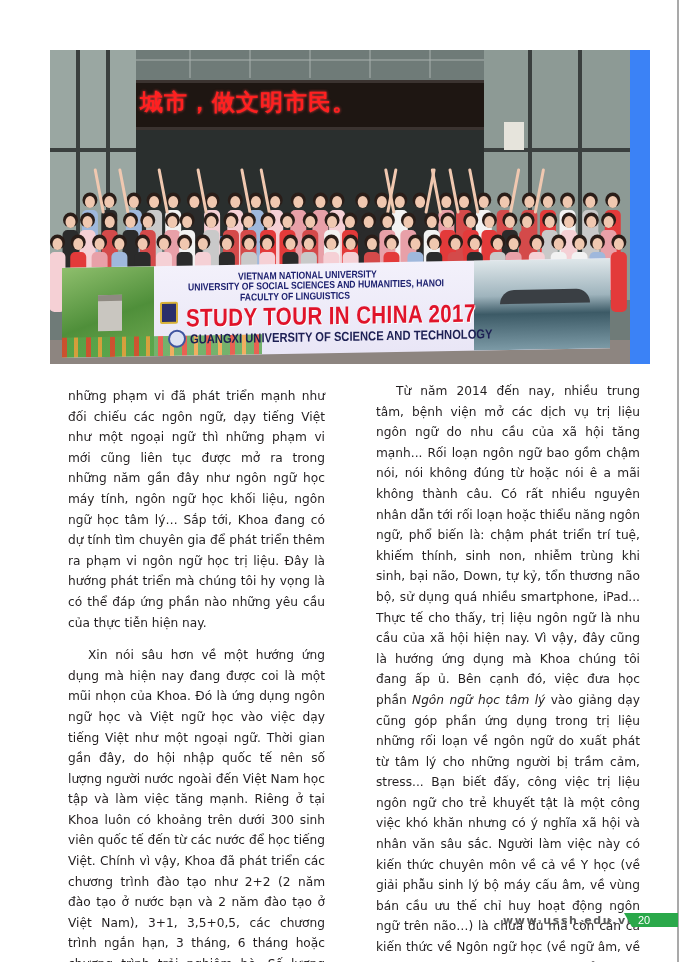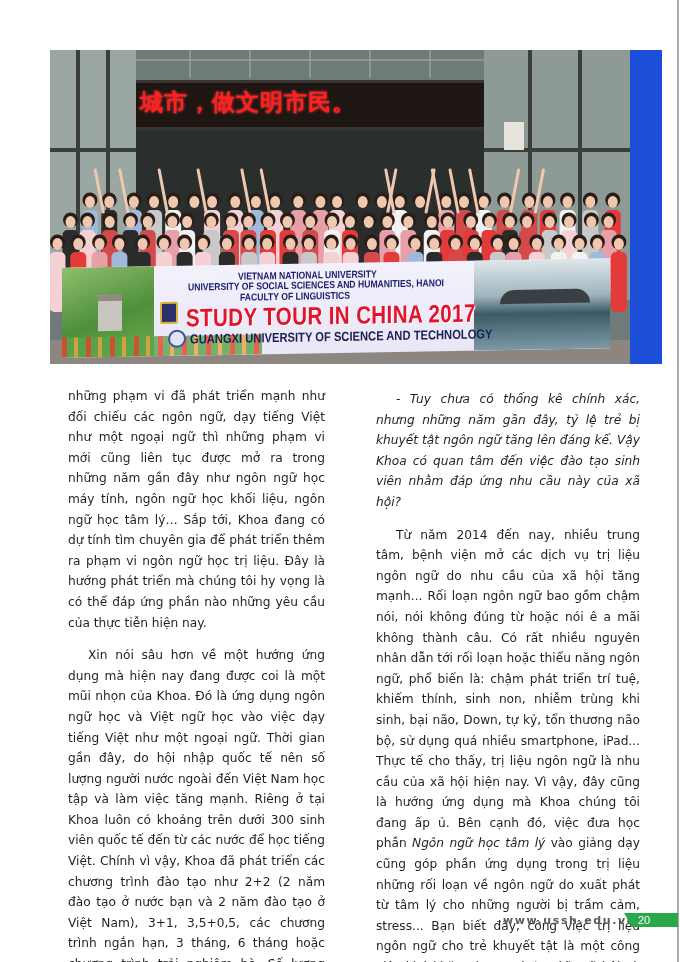--- a/index.html
+++ b/index.html
@@ -2,21 +2,21 @@
 <html><head>
 <meta charset="utf-8">
 <style>
   html, body { margin: 0; padding: 0; background: #ffffff; }
   body { width: 680px; height: 962px; position: relative; overflow: hidden;
          font-family: "DejaVu Sans", "Liberation Sans", sans-serif; color: #231f20; }
   .right-rule { position: absolute; left: 677px; top: 0; width: 2px; height: 962px; background: #a9a9a9; }
 
   
   .photo { position: absolute; left: 50px; top: 50px; width: 600px; height: 314px; overflow: hidden;
-           background: #1d4ed8; padding-left: 12px; }
+           background: #3b82f6; }
   .photo svg { position: absolute; left: 0; top: 0; width: 580px; height: 314px; }
   .led-sign { position: absolute; left: 86px; top: 30px; width: 348px; height: 44px;
               background: #1e1612; border-top: 3px solid #3b3330; border-bottom: 3px solid #3b3330; }
   .led-text { position: absolute; left: 4px; top: 4px; font-family: "DejaVu Sans", sans-serif;
               font-size: 23px; font-weight: bold; color: #ff2020; letter-spacing: 1px;
               text-shadow: 0 0 3px #ff4040; white-space: nowrap; }
   .banner { position: absolute; left: 12px; top: 213px; width: 548px; height: 90px;
             background: linear-gradient(#f3f1fb, #e9e6f6); transform: skewY(-1deg); overflow: hidden; }
   .banner-left { position: absolute; left: 0; top: 0; width: 92px; height: 90px;
                  background: linear-gradient(160deg, #8fbf6d 0%, #4f8f3a 55%, #6fa952 100%); }
@@ -376,20 +376,19 @@
     <div class="b-line b5">GUANGXI UNIVERSITY OF SCIENCE AND TECHNOLOGY</div>
   </div>
 </div>
 
 <div class="col col-left">
   <p>những phạm vi đã phát triển mạnh như đối chiếu các ngôn ngữ, dạy tiếng Việt như một ngoại ngữ thì những phạm vi mới cũng liên tục được mở ra trong những năm gần đây như ngôn ngữ học máy tính, ngôn ngữ học khối liệu, ngôn ngữ học tâm lý… Sắp tới, Khoa đang có dự tính tìm chuyên gia để phát triển thêm ra phạm vi ngôn ngữ học trị liệu. Đây là hướng phát triển mà chúng tôi hy vọng là có thể đáp ứng phần nào những yêu cầu của thực tiễn hiện nay.</p>
   <p class="indent" style="margin-top:4px">Xin nói sâu hơn về một hướng ứng dụng mà hiện nay đang được coi là một mũi nhọn của Khoa. Đó là ứng dụng ngôn ngữ học và Việt ngữ học vào việc dạy tiếng Việt như một ngoại ngữ. Thời gian gần đây, do hội nhập quốc tế nên số lượng người nước ngoài đến Việt Nam học tập và làm việc tăng mạnh. Riêng ở tại Khoa luôn có khoảng trên dưới 300 sinh viên quốc tế đến từ các nước để học tiếng Việt. Chính vì vậy, Khoa đã phát triển các chương trình đào tạo như 2+2 (2 năm đào tạo ở nước bạn và 2 năm đào tạo ở Việt Nam), 3+1, 3,5+0,5, các chương trình ngắn hạn, 3 tháng, 6 tháng hoặc chương trình trải nghiệm hè. Số lượng sinh viên quốc tế đông đảo như vậy đã tạo cơ hội tốt để thúc đẩy hợp tác và giao lưu quốc tế của Khoa, tạo những cơ hội hợp tác về giảng dạy và nghiên cứu giữa Khoa, Trường và các trường đại học trên thế giới có nghiên cứu và đào tạo tiếng Việt và Việt ngữ học, quảng bá hình ảnh của Khoa, của Trường và của Việt Nam nói chung đến với bạn bè quốc tế.</p>
 </div>
 
 <div class="col col-right">
-  <p class="q indent">- Tuy chưa có thống kê chính xác, nhưng những năm gần đây, tỷ lệ trẻ bị khuyết tật ngôn ngữ tăng lên đáng kể. Vậy Khoa có quan tâm đến việc đào tạo sinh viên nhằm đáp ứng nhu cầu này của xã hội?</p>
   <p class="indent" style="margin-top:4px"><span>Từ năm 2014 đến nay, nhiều trung tâm, bệnh viện mở các dịch vụ trị liệu ngôn ngữ do nhu cầu của xã hội tăng mạnh... Rối loạn ngôn ngữ bao gồm chậm nói, nói không đúng từ hoặc nói ê a mãi không thành câu. Có rất nhiều nguyên nhân dẫn tới rối loạn hoặc thiểu năng ngôn ngữ, phổ biến là: chậm phát triển trí tuệ, khiếm thính, sinh non, nhiễm trùng khi sinh, bại não, Down, tự kỷ, tổn thương não bộ, sử dụng quá nhiều smartphone, iPad... Thực tế cho thấy, trị liệu ngôn ngữ là nhu cầu của xã hội hiện nay. Vì vậy, đây cũng là hướng ứng dụng mà Khoa chúng tôi đang ấp ủ. Bên cạnh đó, việc đưa học phần </span><span class="em">Ngôn ngữ học tâm lý</span><span> vào giảng dạy cũng góp phần ứng dụng trong trị liệu những rối loạn về ngôn ngữ do xuất phát từ tâm lý cho những người bị trầm cảm, stress... Bạn biết đấy, công việc trị liệu ngôn ngữ cho trẻ khuyết tật là một công việc khó khăn nhưng có ý nghĩa xã hội và nhân văn sâu sắc. Người làm việc này có kiến thức chuyên môn về cả về Y học (về giải phẫu sinh lý bộ máy cấu âm, về vùng bán cầu ưu thế chỉ huy hoạt động ngôn ngữ trên não…) là chưa đủ mà còn cần cả kiến thức về Ngôn ngữ học (về ngữ âm, về tri nhận…) nữa. Vì vậy, dự định mở hướng ứng dụng này, nếu thành công, cũng là một đóng góp nhỏ của Khoa chúng tôi cho xã hội hiện nay.</span></p>
 </div>
 
 <div class="footer-url">www.ussh.edu.vn</div>
 <div class="page-tab">
   <span class="page-num">20</span>
 </div>
 
 </body></html>

